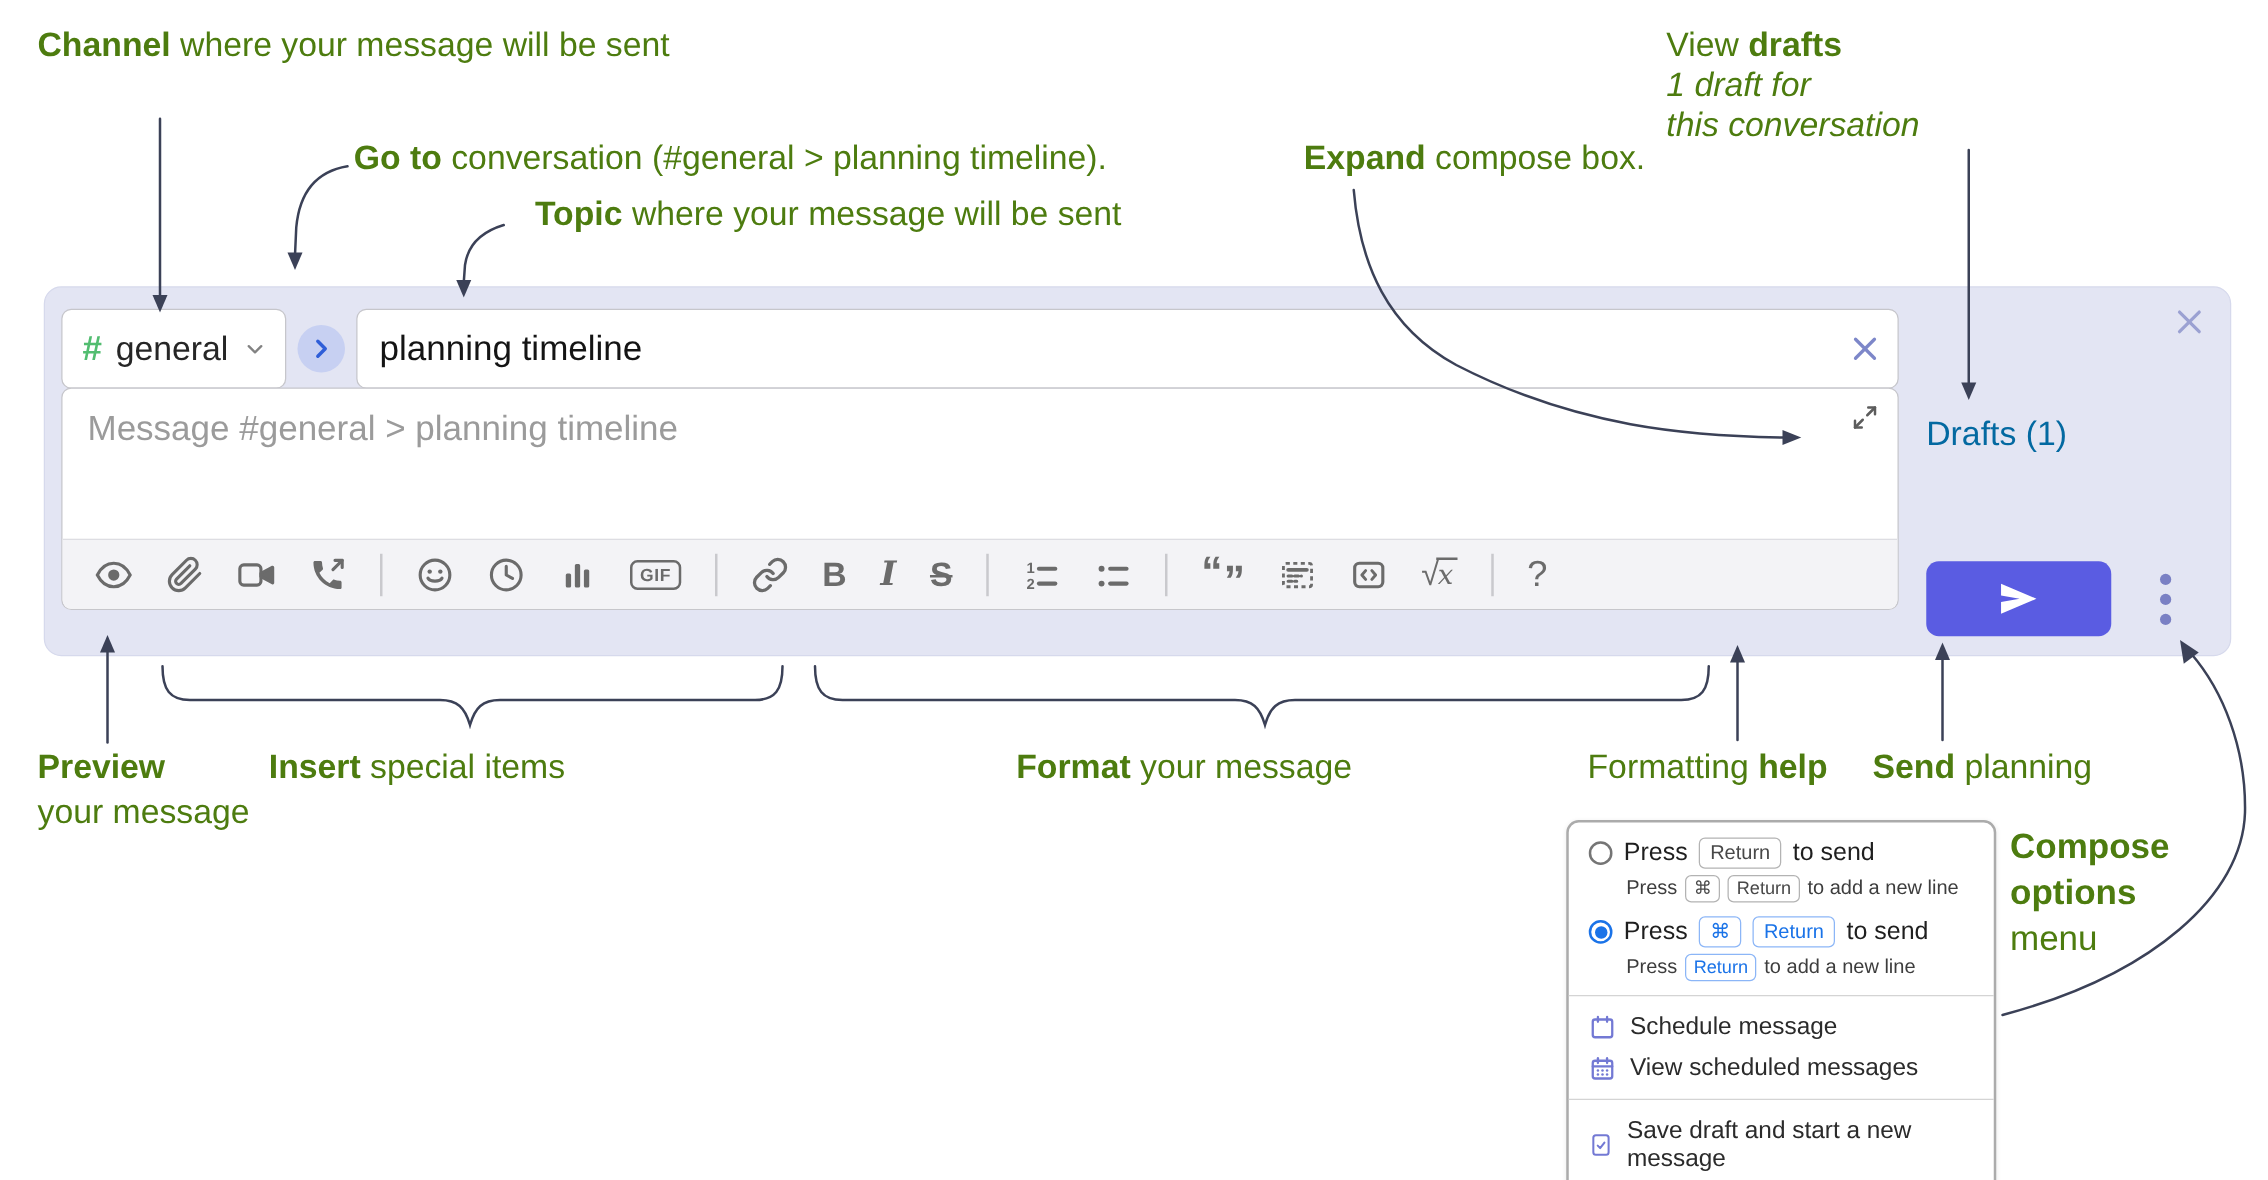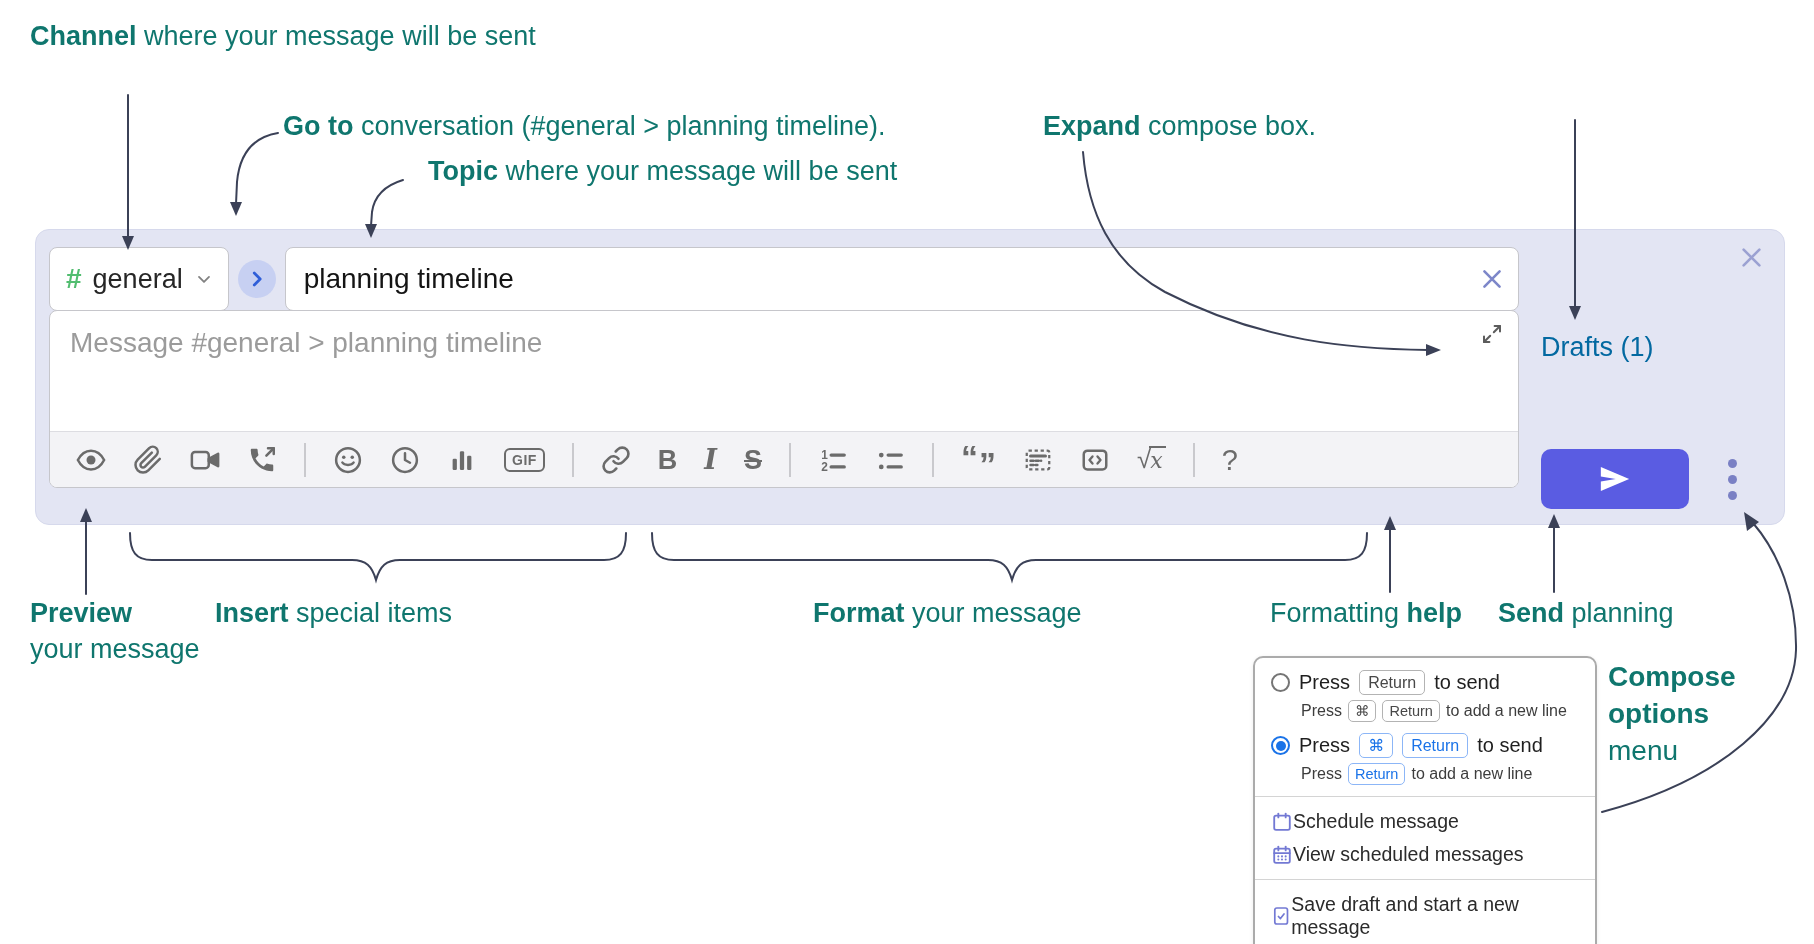--- a/index.html
+++ b/index.html
@@ -1,19 +1,19 @@
 <!DOCTYPE html>
 <html><head>
 <meta charset="utf-8">
 <style>
   html,body{margin:0;padding:0;background:#fff;}
   .stage{position:relative;width:1814px;height:944px;overflow:hidden;background:#fff;
          font-family:"Liberation Sans",sans-serif;color:#343b55;}
   
-  .ann{position:absolute;font-size:27px;line-height:33px;color:#0f766e;white-space:nowrap;z-index:4;}
+  .ann{position:absolute;font-size:27px;line-height:33px;color:#4d7c0f;white-space:nowrap;z-index:4;}
   .ann b{font-weight:700;}
   .ann .it{font-style:italic;}
   .ann2{line-height:36px;}
   .ann3{font-size:28px;line-height:37px;}
   .overlay{position:absolute;left:0;top:0;z-index:6;pointer-events:none;}
   
   .compose{position:absolute;left:35px;top:229px;width:1750px;height:296px;background:#e3e5f3;
            border:1px solid #d6d9ec;border-radius:14px;box-sizing:border-box;z-index:1;}
   .row1{position:absolute;left:13px;top:17px;width:1470px;height:64px;display:flex;align-items:stretch;gap:9px;}
   .pill{display:flex;align-items:center;gap:11px;padding:0 14px 0 16px;background:#fff;border:1px solid #c6c6cb;
@@ -64,21 +64,21 @@
   .opt:last-of-type .opt-sub{margin-bottom:2px;}
   .key{border:1.5px solid #b3b3b3;border-radius:5px;padding:0 8px;line-height:23px;font-size:16px;
        color:#484848;background:#fff;white-space:nowrap;}
   .opt-sub .key{line-height:20px;font-size:14.5px;padding:0 6px;}
   .key.blue{border-color:#8cb6f7;color:#1a73e8;}
   .radio{width:19px;height:19px;border:2px solid #757575;border-radius:50%;box-sizing:border-box;flex:none;
          cursor:pointer;position:relative;}
   .radio.checked{border-color:#1a73e8;}
   .radio.checked::after{content:"";position:absolute;inset:2.5px;background:#1a73e8;border-radius:50%;}
   .pop-div{border:none;border-top:1.5px solid #d4d4d4;margin:8px -16px;}
-  .pop-item{display:flex;align-items:center;font-size:19.5px;color:#2b2b2b;padding:5px 0;cursor:pointer;}
+  .pop-item{display:flex;align-items:center;gap:11px;font-size:19.5px;color:#2b2b2b;padding:5px 0;cursor:pointer;}
 </style>
 </head>
 <body>
 
 <div class="stage">
 
   <div class="ann" style="left:30px;top:20px">
     <div><b>Channel</b><span> where your message will be sent</span></div>
   </div>
 
@@ -87,20 +87,25 @@
   </div>
 
   <div class="ann" style="left:428px;top:155px">
     <b>Topic</b><span> where your message will be sent</span>
   </div>
 
   <div class="ann" style="left:1043px;top:110px">
     <b>Expand</b><span> compose box.</span>
   </div>
 
+  <div class="ann" style="left:1333px;top:20px;line-height:32px">
+    <div><span>View </span><b>drafts</b></div>
+    <div class="it">1 draft for</div>
+    <div class="it">this conversation</div>
+  </div>
 
   <div class="ann" style="left:215px;top:597px">
     <b>Insert</b><span> special items</span>
   </div>
 
   <div class="ann ann2" style="left:30px;top:595px">
     <div><b>Preview</b></div>
     <div>your message</div>
   </div>
 

